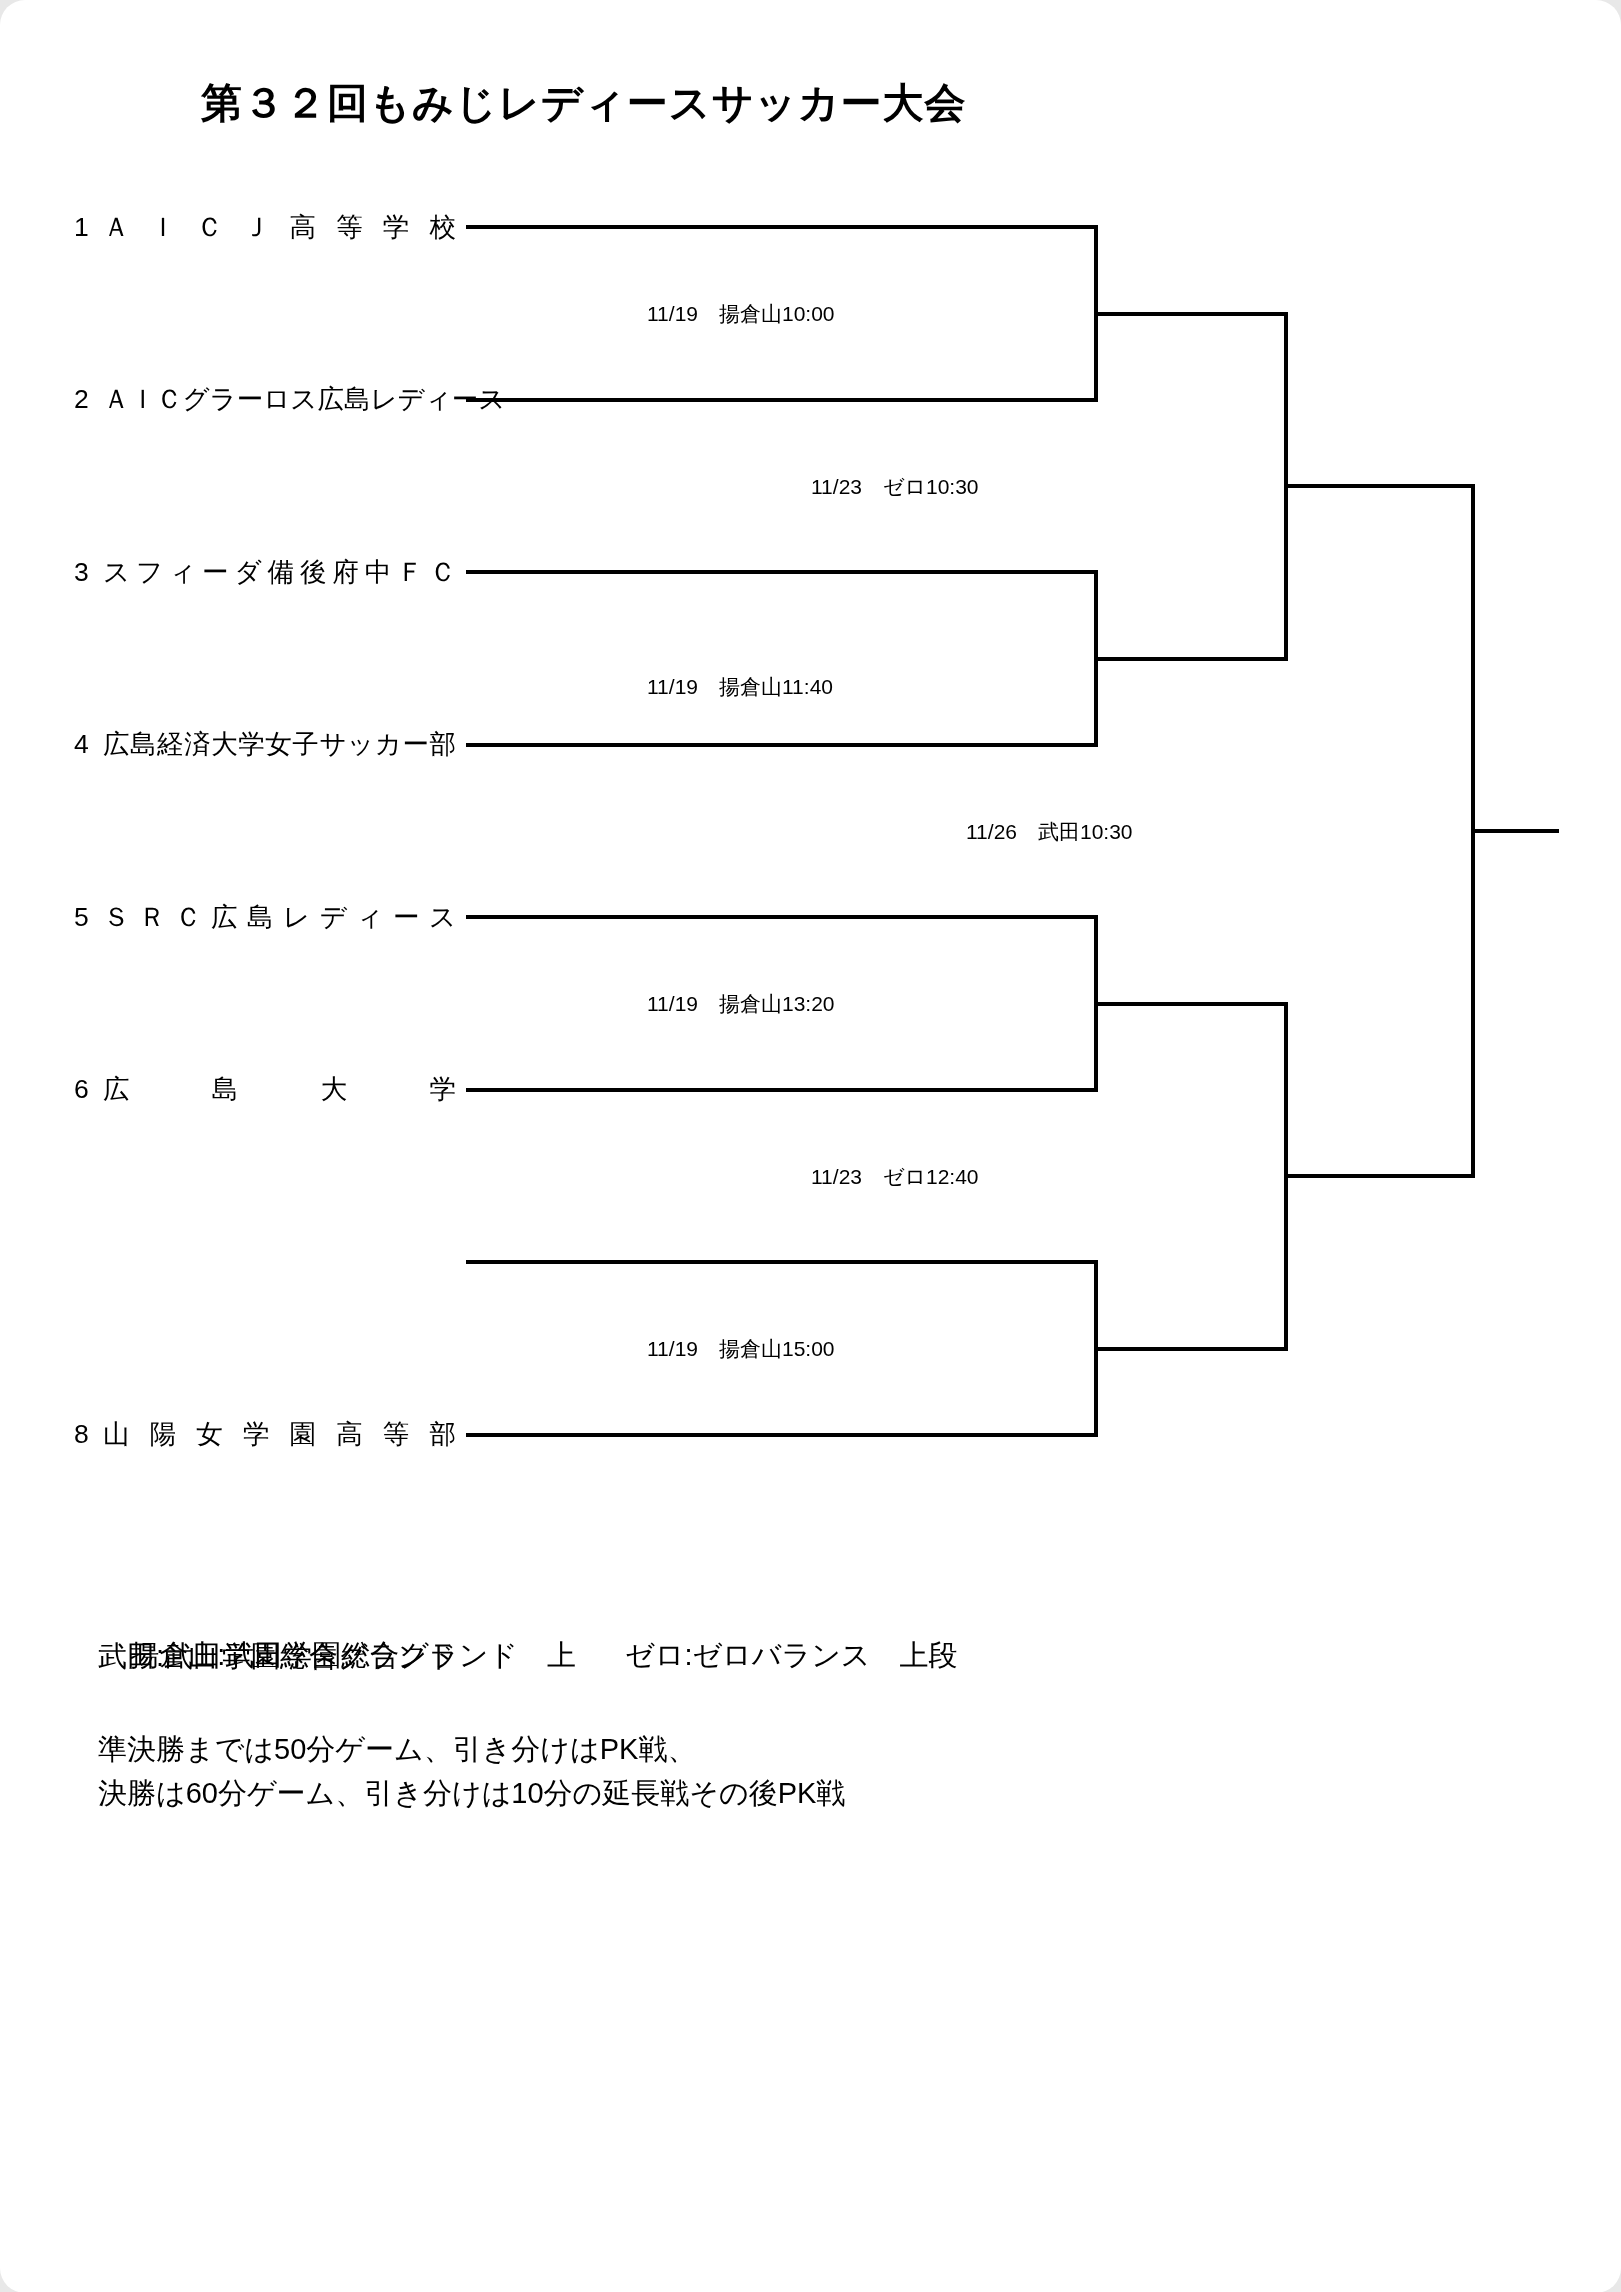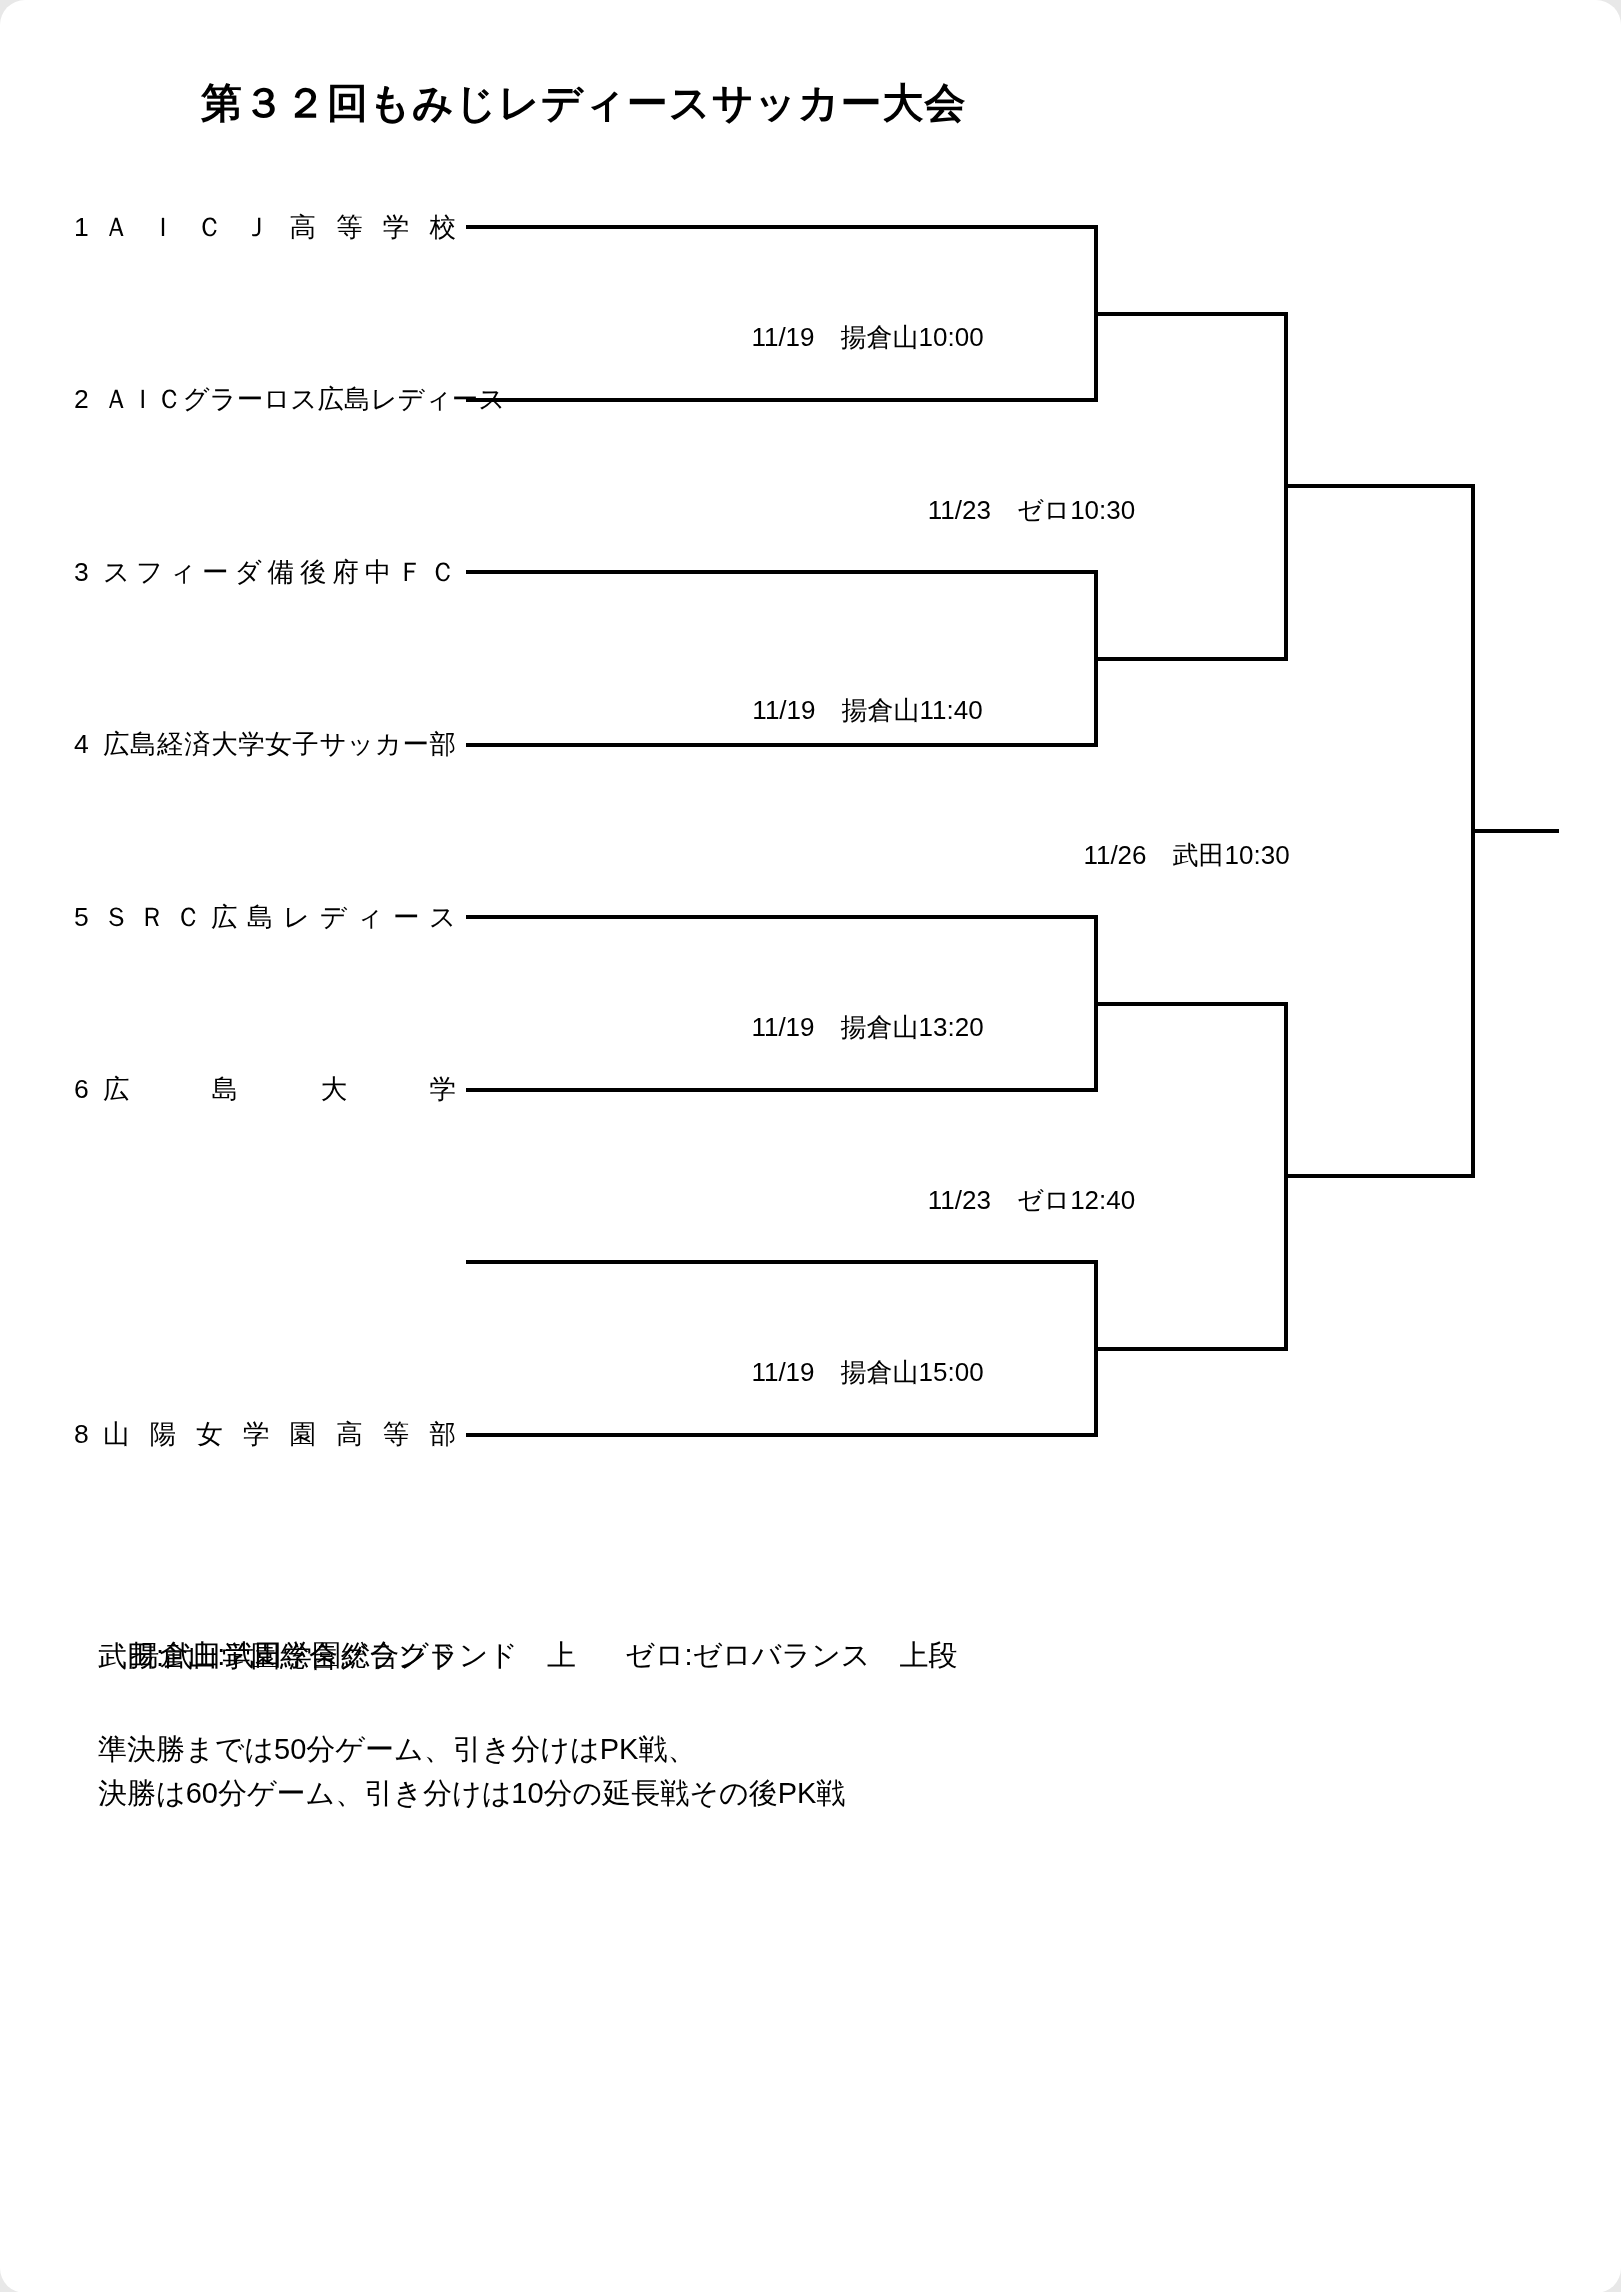--- a/index.html
+++ b/index.html
@@ -26,22 +26,22 @@
   .team-row{
     position:absolute;left:74px;width:387px;height:41px;line-height:41px;
     font-size:26.5px;white-space:nowrap;
   }
   .team-seed{display:inline-block;width:29px;vertical-align:top;}
   .team-name{
     display:inline-block;width:353px;vertical-align:top;
     text-align:justify;text-align-last:justify;text-justify:inter-character;
   }
   .match-label{
-    position:absolute;height:41px;line-height:41px;font-size:26px;
-    text-align:center;white-space:pre;margin-top:24px;
+    position:absolute;height:41px;line-height:41px;font-size:21px;
+    text-align:left;white-space:pre;
   }
   .lbl-qf{left:647px;width:441px;}
   .lbl-sf{left:811px;width:441px;}
   .lbl-f {left:966px;width:441px;}
   
   .hline{position:absolute;height:3.9px;background:#000;}
   .vline{position:absolute;width:3.9px;background:#000;}
   
   .note-line{
     position:absolute;left:98px;height:43px;line-height:43px;

